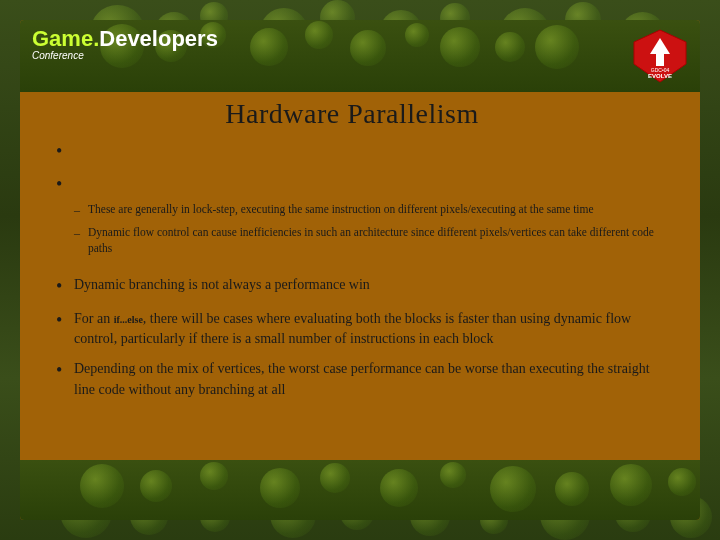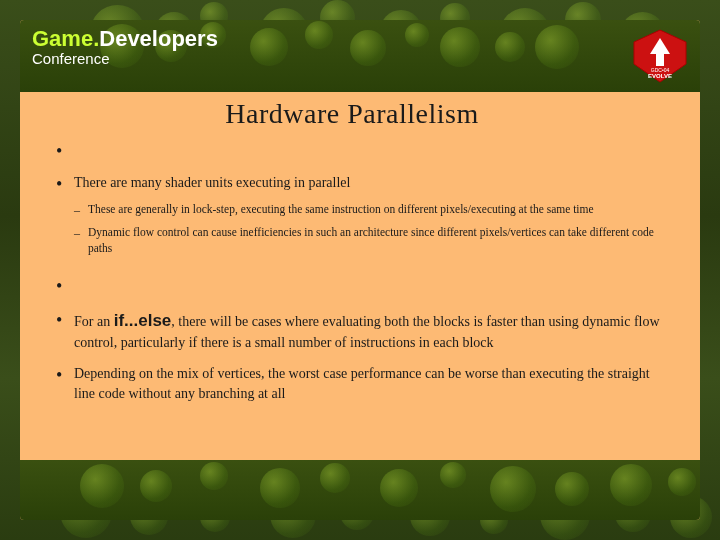--- a/index.html
+++ b/index.html
@@ -28,21 +28,21 @@
       opacity: 0.55;
     }
 
     
     .slide {
       position: absolute;
       left: 20px;
       top: 20px;
       right: 20px;
       bottom: 20px;
-      background: #fdba74;
+      background: #a16207;
       border-radius: 4px;
       overflow: hidden;
     }
 
     
     .bottom-strip {
       position: absolute;
       bottom: 0;
       left: 0;
       right: 0;
@@ -76,22 +76,23 @@
       color: white;
       line-height: 1;
     }
 
     .logo-game span {
       color: #ccff33;
     }
 
     .logo-conference {
       font-family: Arial, sans-serif;
-      font-size: 15px;
+      font-size: 10px;
       color: white;
+      font-style: italic;
     }
 
     
     .evolve-badge {
       position: absolute;
       top: 8px;
       right: 12px;
       width: 56px;
       height: 56px;
     }
@@ -174,22 +175,22 @@
     }
 
     .sub-text {
       flex: 1;
       font-size: 11.5px;
       line-height: 1.4;
       color: #1a1a1a;
     }
 
     code {
-      font-family: Liberation Sans, sans-serif;
-      font-size: 17px;
+      font-family: Liberation Serif, serif;
+      font-size: 10px;
       font-weight: bold;
     }
   </style>
 </head>
 <body>
 
 <div class="bg">
 
   <div class="bubble" style="width:55px;height:55px;top:5px;left:90px;"></div>
   <div class="bubble" style="width:38px;height:38px;top:12px;left:155px;"></div>
@@ -253,36 +254,36 @@
 
   <div class="content">
 
     <div class="bullet-item">
       <div class="bullet">•</div>
     </div>
 
     <div class="bullet-item" style="flex-direction:column;">
       <div style="display:flex;align-items:flex-start;">
         <div class="bullet">•</div>
-        <div class="bullet-text">There are many shader units executing in parallel</div>
       </div>
       <div class="sub-bullets">
         <div class="sub-bullet-item">
           <div class="sub-dash">–</div>
           <div class="sub-text">These are generally in lock-step, executing the same instruction on different pixels/executing at the same time</div>
         </div>
         <div class="sub-bullet-item">
           <div class="sub-dash">–</div>
           <div class="sub-text">Dynamic flow control can cause inefficiencies in such an architecture since different pixels/vertices can take different code paths</div>
         </div>
       </div>
     </div>
 
     <div class="bullet-item">
       <div class="bullet">•</div>
+      <div class="bullet-text">Dynamic branching is not always a performance win</div>
     </div>
 
     <div class="bullet-item">
       <div class="bullet">•</div>
       <div class="bullet-text">
         <span>For an </span><code>if...else</code><span>, there will be cases where evaluating both the blocks is faster than using dynamic flow control, particularly if there is a small number of instructions in each block</span>
       </div>
     </div>
 
     <div class="bullet-item">

